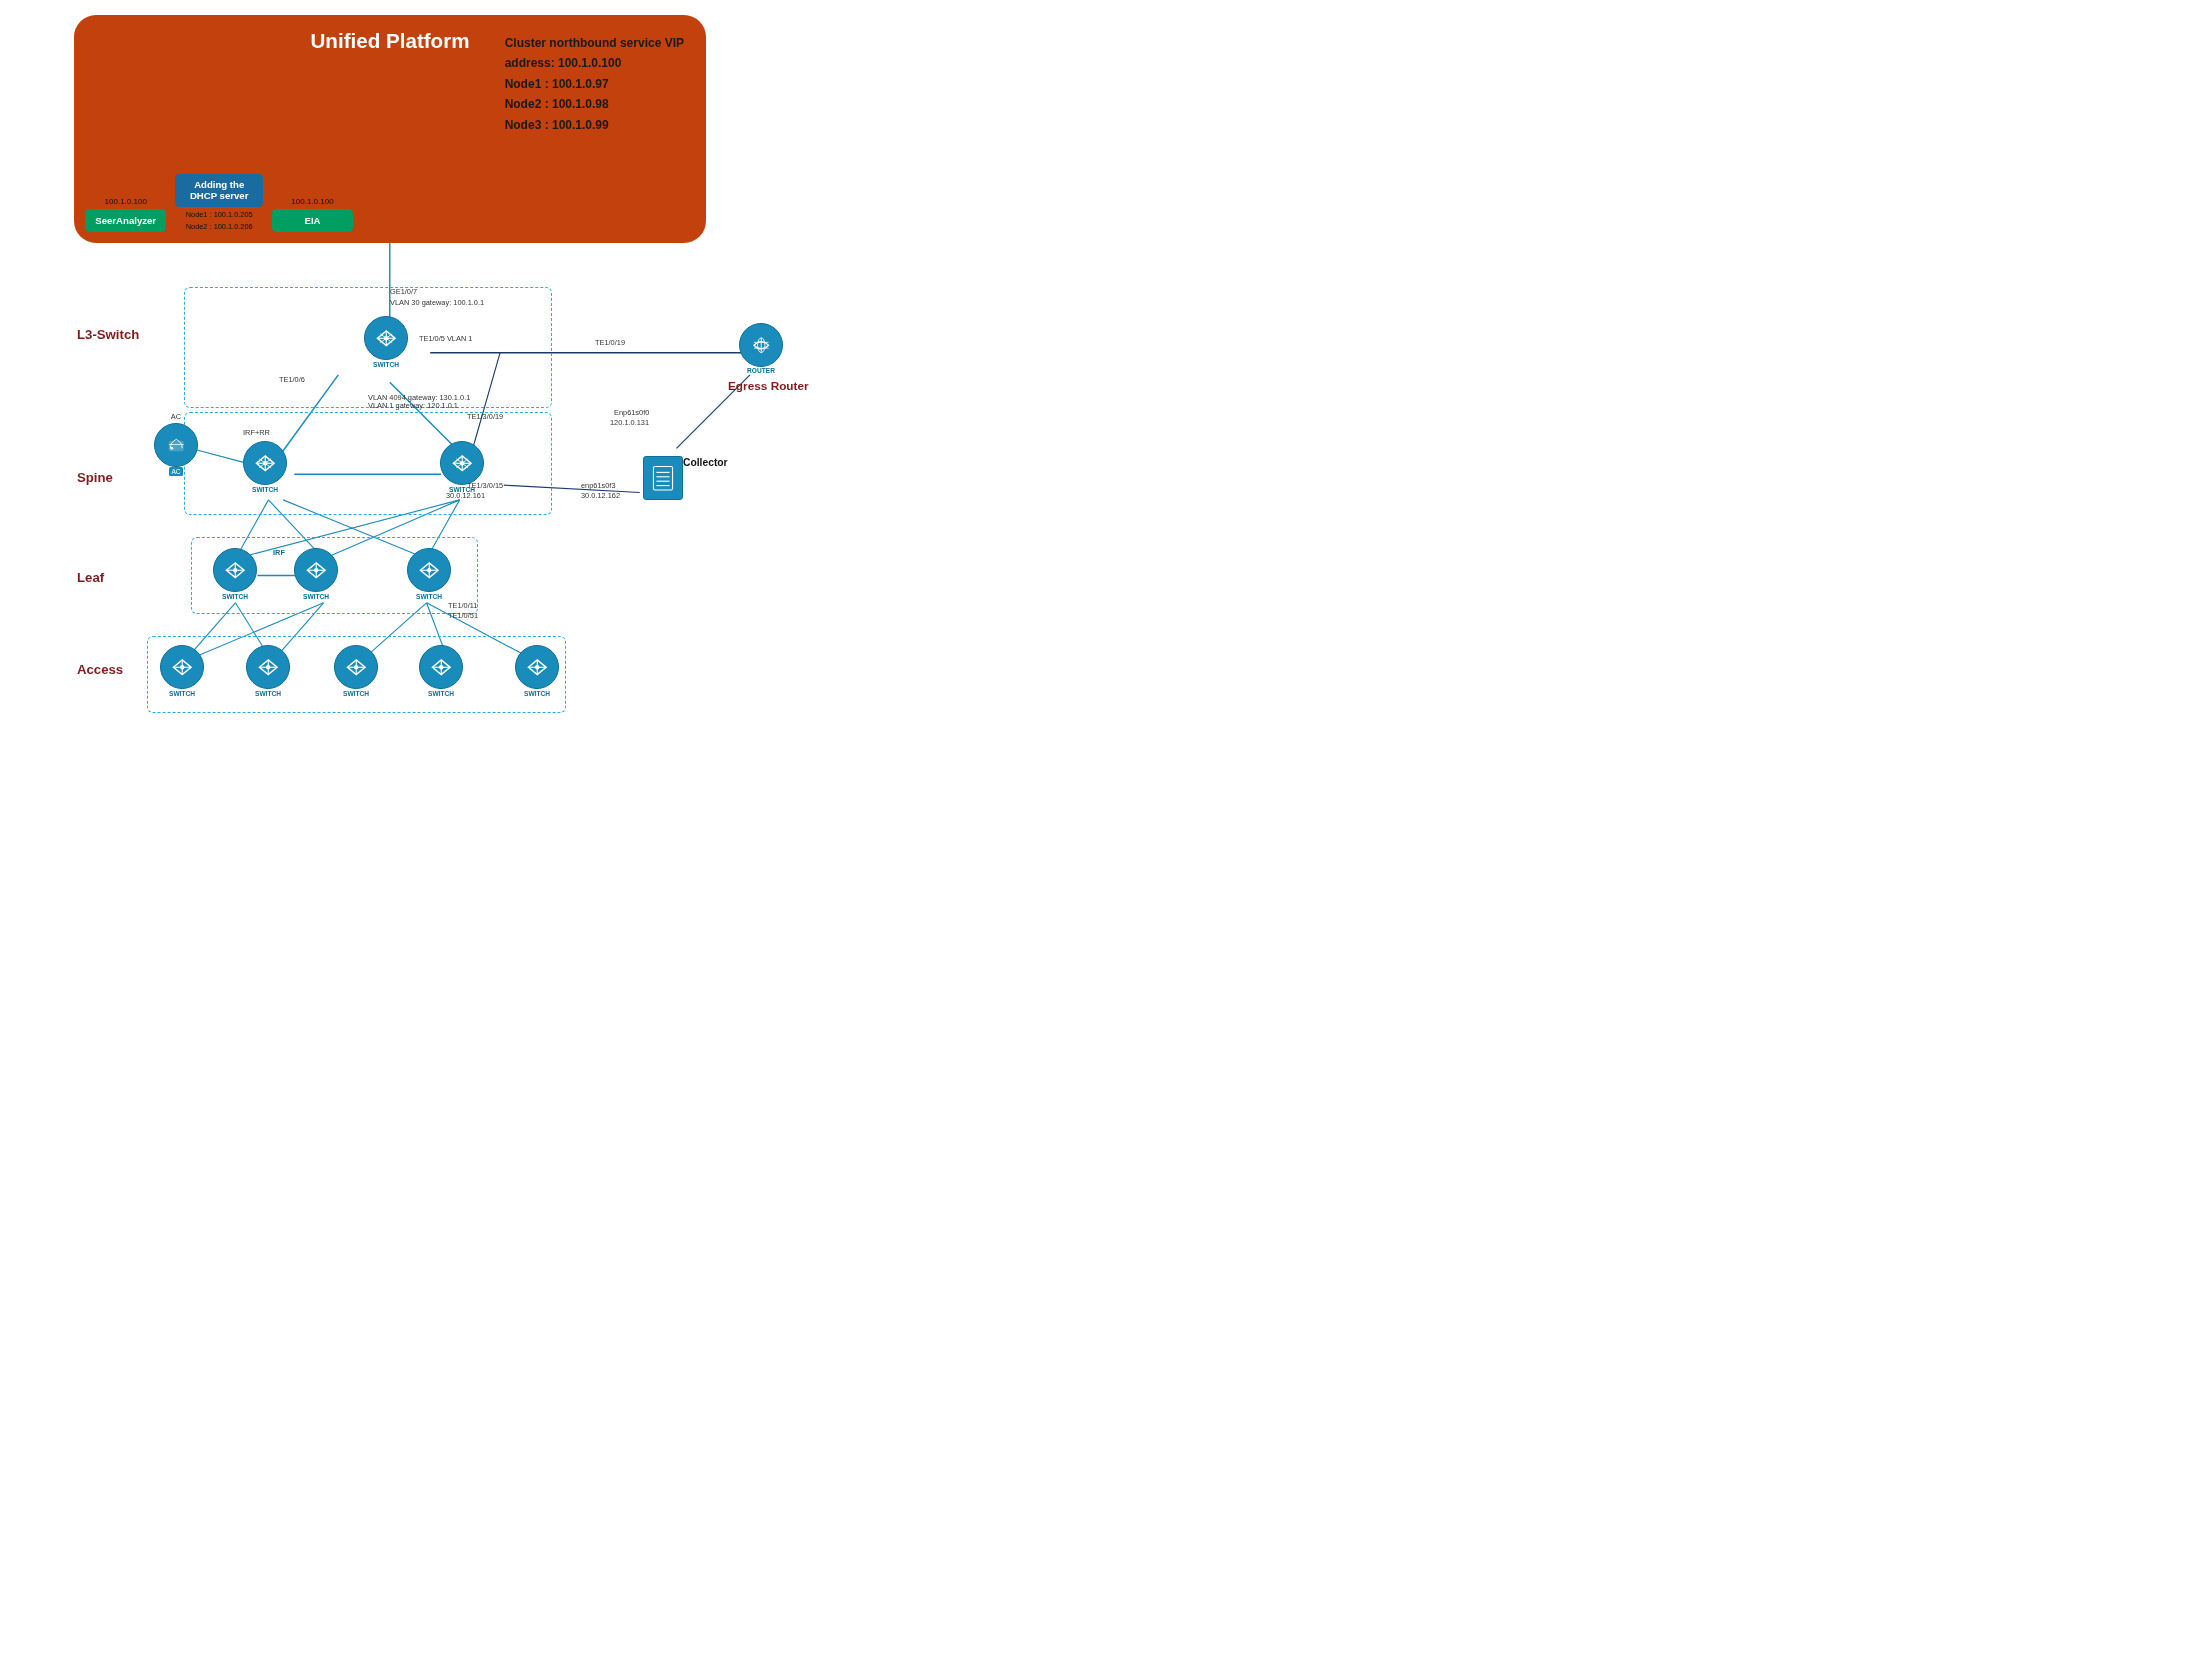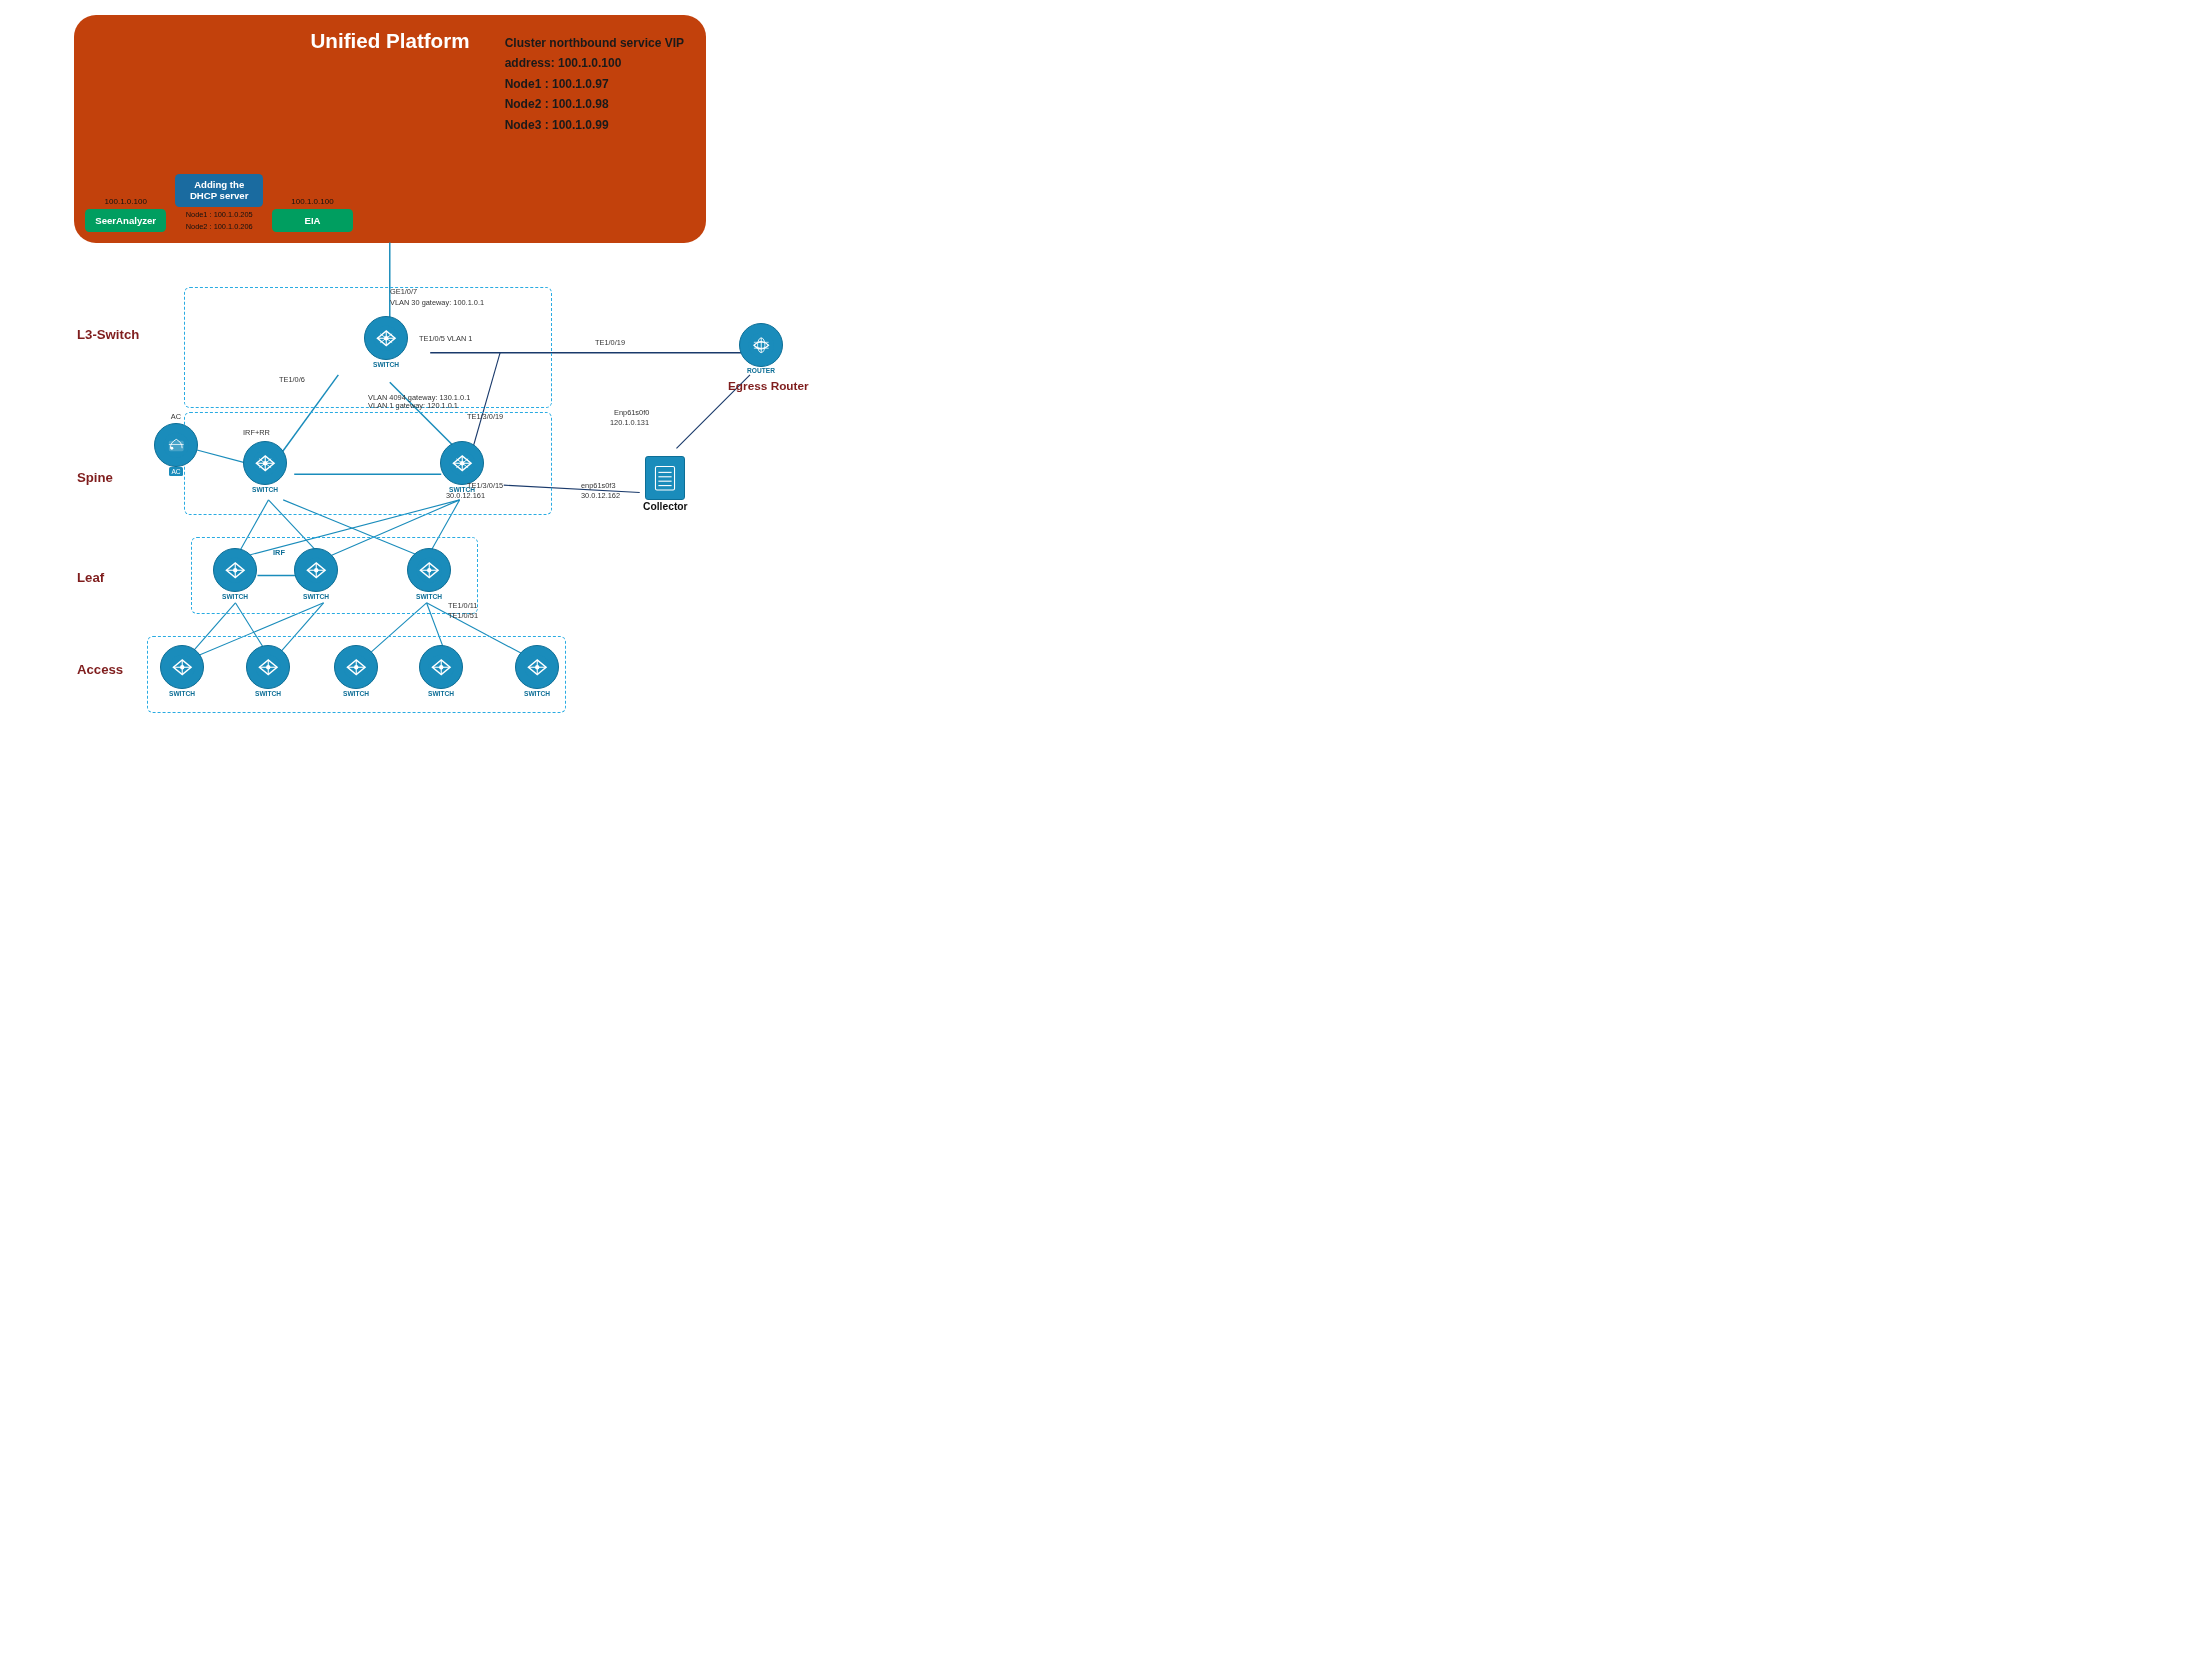--- a/index.html
+++ b/index.html
@@ -153,22 +153,21 @@
       display: flex;
       align-items: center;
       justify-content: center;
       border: 1.5px solid #0D6E96;
     }
 
     
     .collector-icon {
       position: absolute;
       display: flex;
-      flex-direction: column;
-      align-items: center;
+      flex-direction: row;
     }
     .collector-box {
       width: 40px;
       height: 44px;
       background: #1A8CBB;
       border: 1.5px solid #0D6E96;
       border-radius: 2.9px;
       display: flex;
       flex-direction: column;
       align-items: center;

